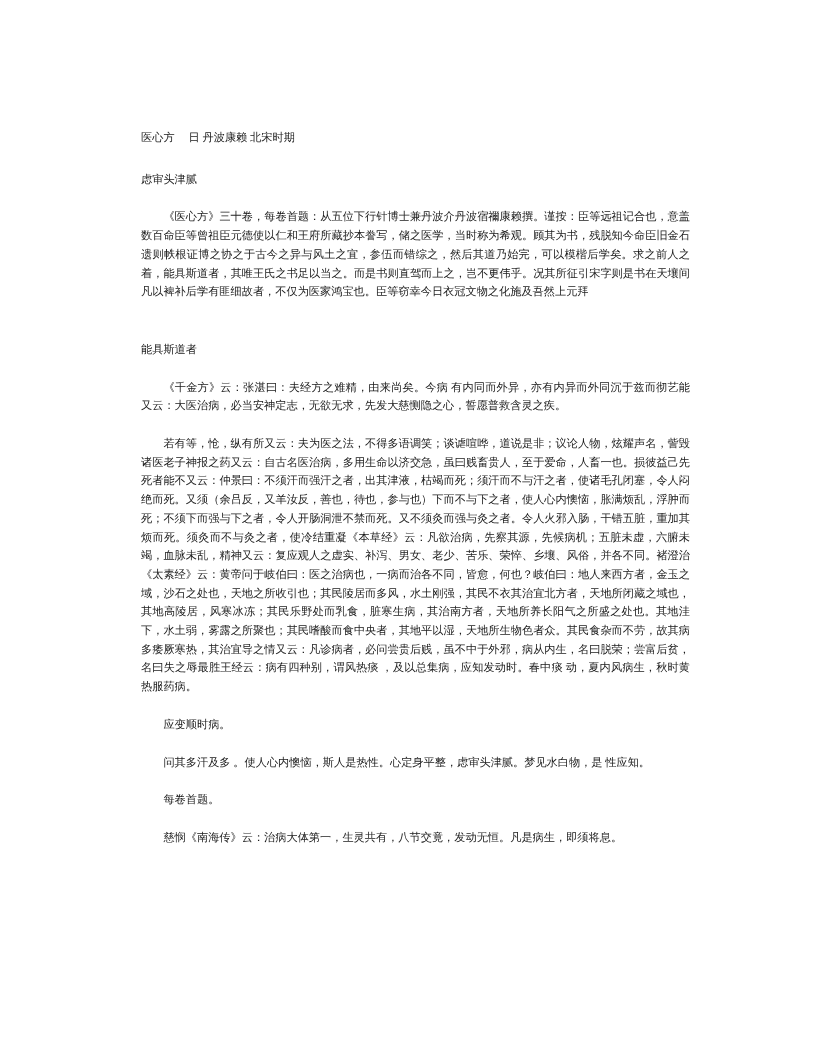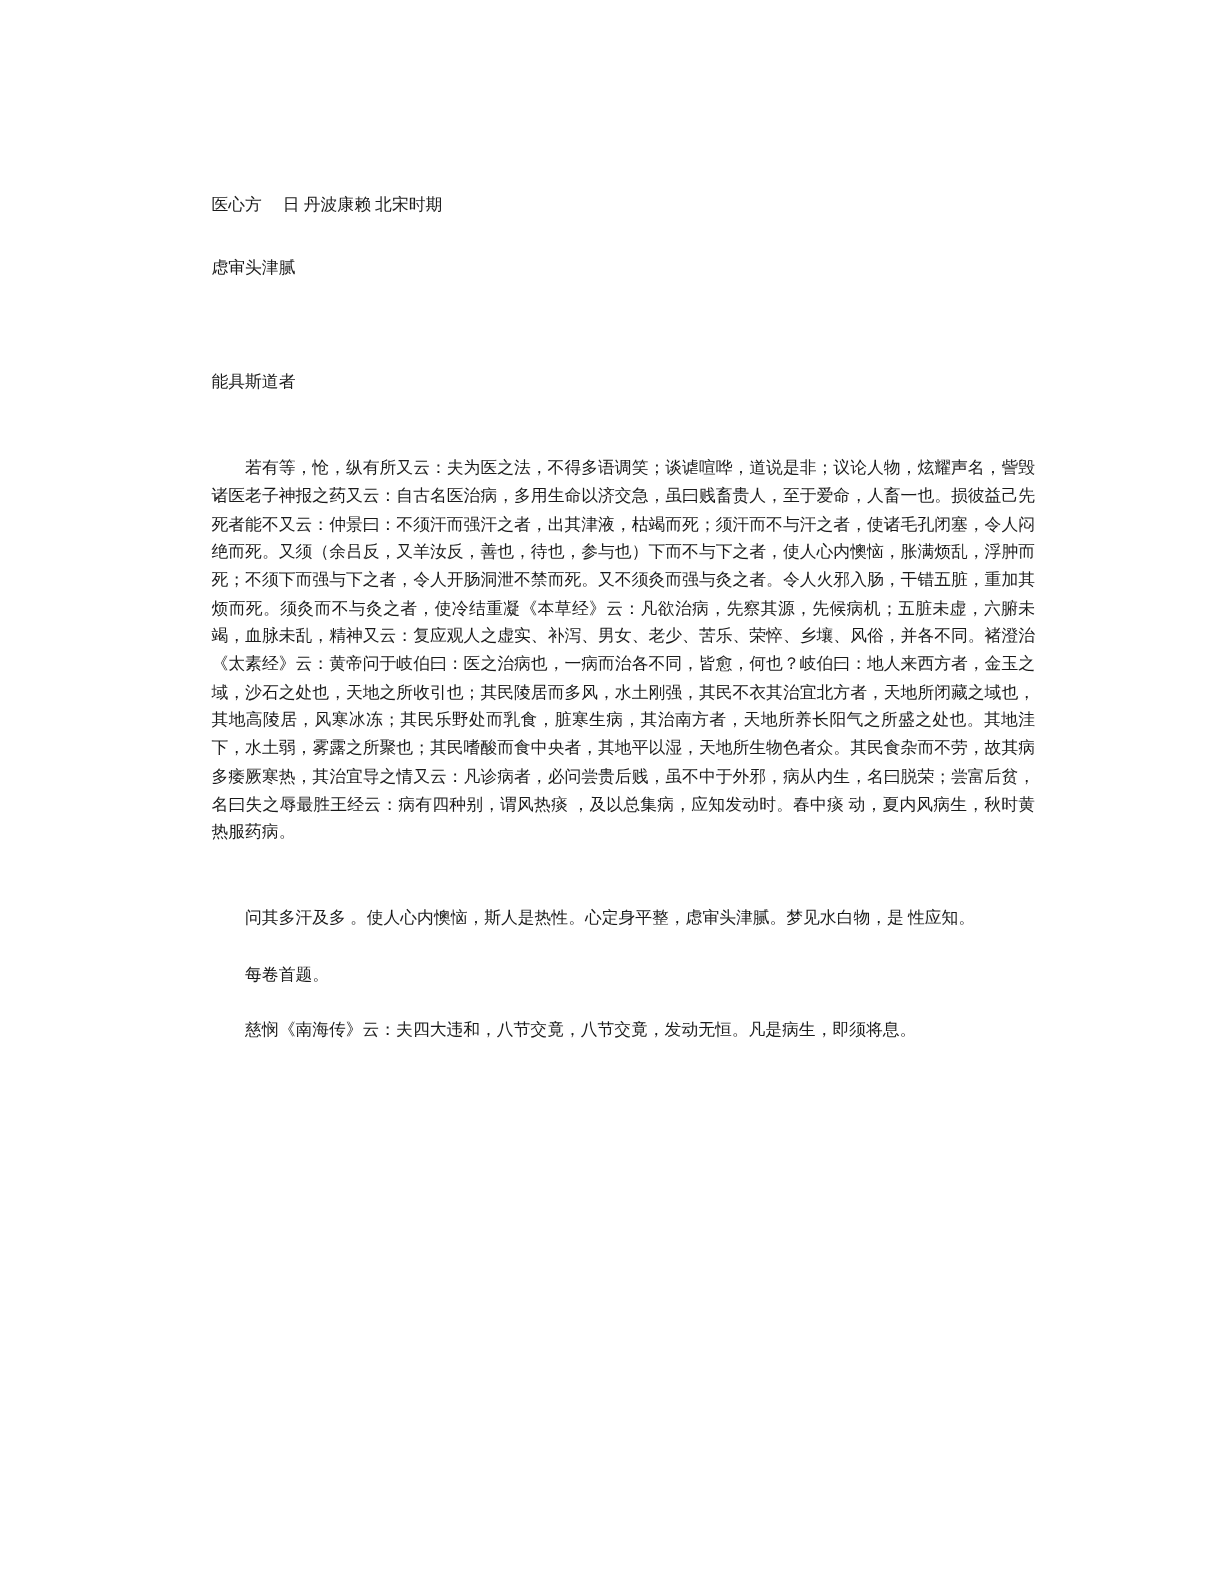--- a/index.html
+++ b/index.html
@@ -60,44 +60,47 @@
   <div class="content">
 
     <div class="titleline">医心方　 日 丹波康赖 北宋时期</div>
 
     <div class="gap-title"></div>
 
     <div class="titleline">虑审头津腻</div>
 
     <div class="gap-md"></div>
 
+    <div class="para">《医心方》三十卷，每卷首题：从五位下行针博士兼丹波介丹波宿禰康赖撰。谨按：臣等远祖记合也，意盖数百命臣等曾祖臣元德使以仁和王府所藏抄本誊写，储之医学，当时称为希观。顾其为书，残脱知今命臣旧金石遗则帙根证博之协之于古今之异与风土之宜，参伍而错综之，然后其道乃始完，可以模楷后学矣。求之前人之着，能具斯道者，其唯王氏之书足以当之。而是书则直驾而上之，岂不更伟乎。况其所征引宋字则是书在天壤间凡以裨补后学有匪细故者，不仅为医家鸿宝也。臣等窃幸今日衣冠文物之化施及吾然上元拜</div>
 
     <div class="gap-lg"></div>
 
 
     <div class="gap-md"></div>
 
     <div class="titleline">能具斯道者</div>
 
     <div class="gap-md"></div>
 
+    <div class="para">《千金方》云：张湛曰：夫经方之难精，由来尚矣。今病 有内同而外异，亦有内异而外同沉于兹而彻艺能又云：大医治病，必当安神定志，无欲无求，先发大慈恻隐之心，誓愿普救含灵之疾。</div>
 
     <div class="gap-md"></div>
 
     <div class="para">若有等，怆，纵有所又云：夫为医之法，不得多语调笑；谈谑喧哗，道说是非；议论人物，炫耀声名，訾毁诸医老子神报之药又云：自古名医治病，多用生命以济交急，虽曰贱畜贵人，至于爱命，人畜一也。损彼益己先死者能不又云：仲景曰：不须汗而强汗之者，出其津液，枯竭而死；须汗而不与汗之者，使诸毛孔闭塞，令人闷绝而死。又须（余吕反，又羊汝反，善也，待也，参与也）下而不与下之者，使人心内懊恼，胀满烦乱，浮肿而死；不须下而强与下之者，令人开肠洞泄不禁而死。又不须灸而强与灸之者。令人火邪入肠，干错五脏，重加其烦而死。须灸而不与灸之者，使冷结重凝《本草经》云：凡欲治病，先察其源，先候病机；五脏未虚，六腑未竭，血脉未乱，精神又云：复应观人之虚实、补泻、男女、老少、苦乐、荣悴、乡壤、风俗，并各不同。褚澄治《太素经》云：黄帝问于岐伯曰：医之治病也，一病而治各不同，皆愈，何也？岐伯曰：地人来西方者，金玉之域，沙石之处也，天地之所收引也；其民陵居而多风，水土刚强，其民不衣其治宜北方者，天地所闭藏之域也，其地高陵居，风寒冰冻；其民乐野处而乳食，脏寒生病，其治南方者，天地所养长阳气之所盛之处也。其地洼下，水土弱，雾露之所聚也；其民嗜酸而食中央者，其地平以湿，天地所生物色者众。其民食杂而不劳，故其病多痿厥寒热，其治宜导之情又云：凡诊病者，必问尝贵后贱，虽不中于外邪，病从内生，名曰脱荣；尝富后贫，名曰失之辱最胜王经云：病有四种别，谓风热痰 ，及以总集病，应知发动时。春中痰 动，夏内风病生，秋时黄热服药病。</div>
 
     <div class="gap-md"></div>
 
+    <div class="para">应变顺时病。</div>
 
     <div class="gap-md"></div>
 
     <div class="para">问其多汗及多 。使人心内懊恼，斯人是热性。心定身平整，虑审头津腻。梦见水白物，是 性应知。</div>
 
     <div class="gap-md"></div>
 
     <div class="para">每卷首题。</div>
 
     <div class="gap-md"></div>
 
-    <div class="para">慈悯《南海传》云：夫四大违和，八节交竟，八节交竟，发动无恒。凡是病生，即须将息。</div>
+    <div class="para">慈悯《南海传》云：治病大体第一，生灵共有，八节交竟，发动无恒。凡是病生，即须将息。</div>
 
   </div>
 </div>
 
 </body></html>

